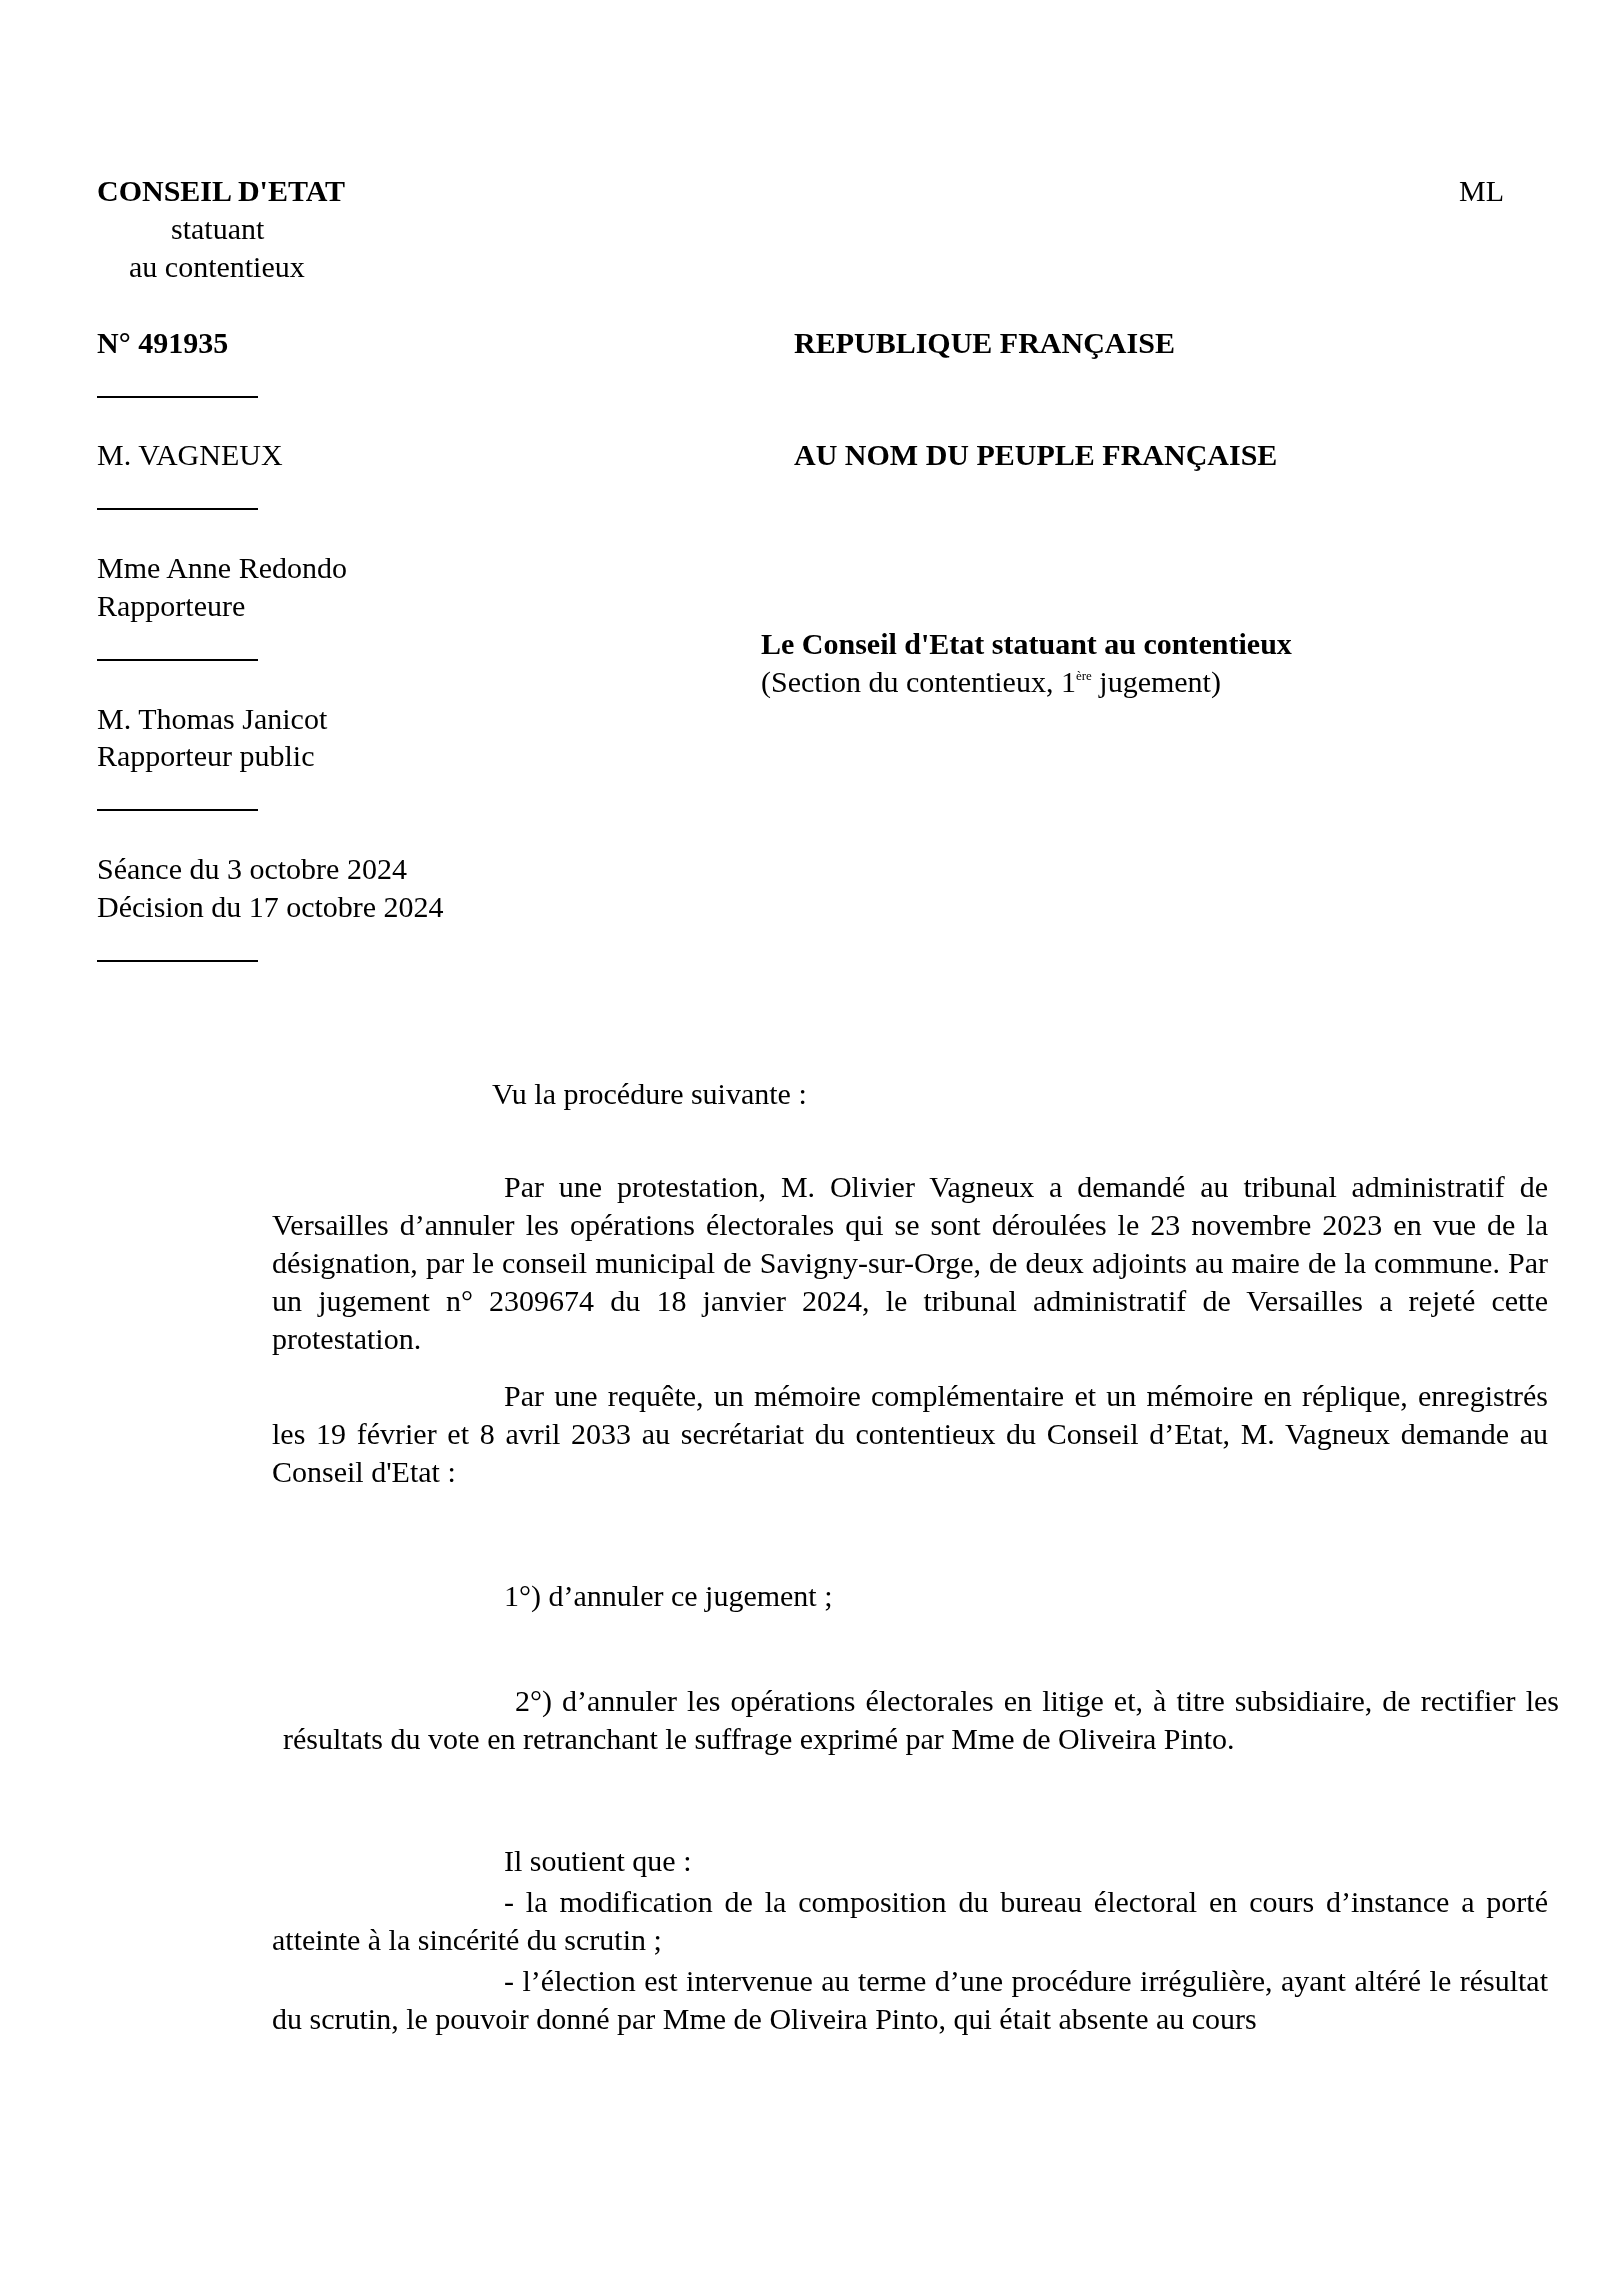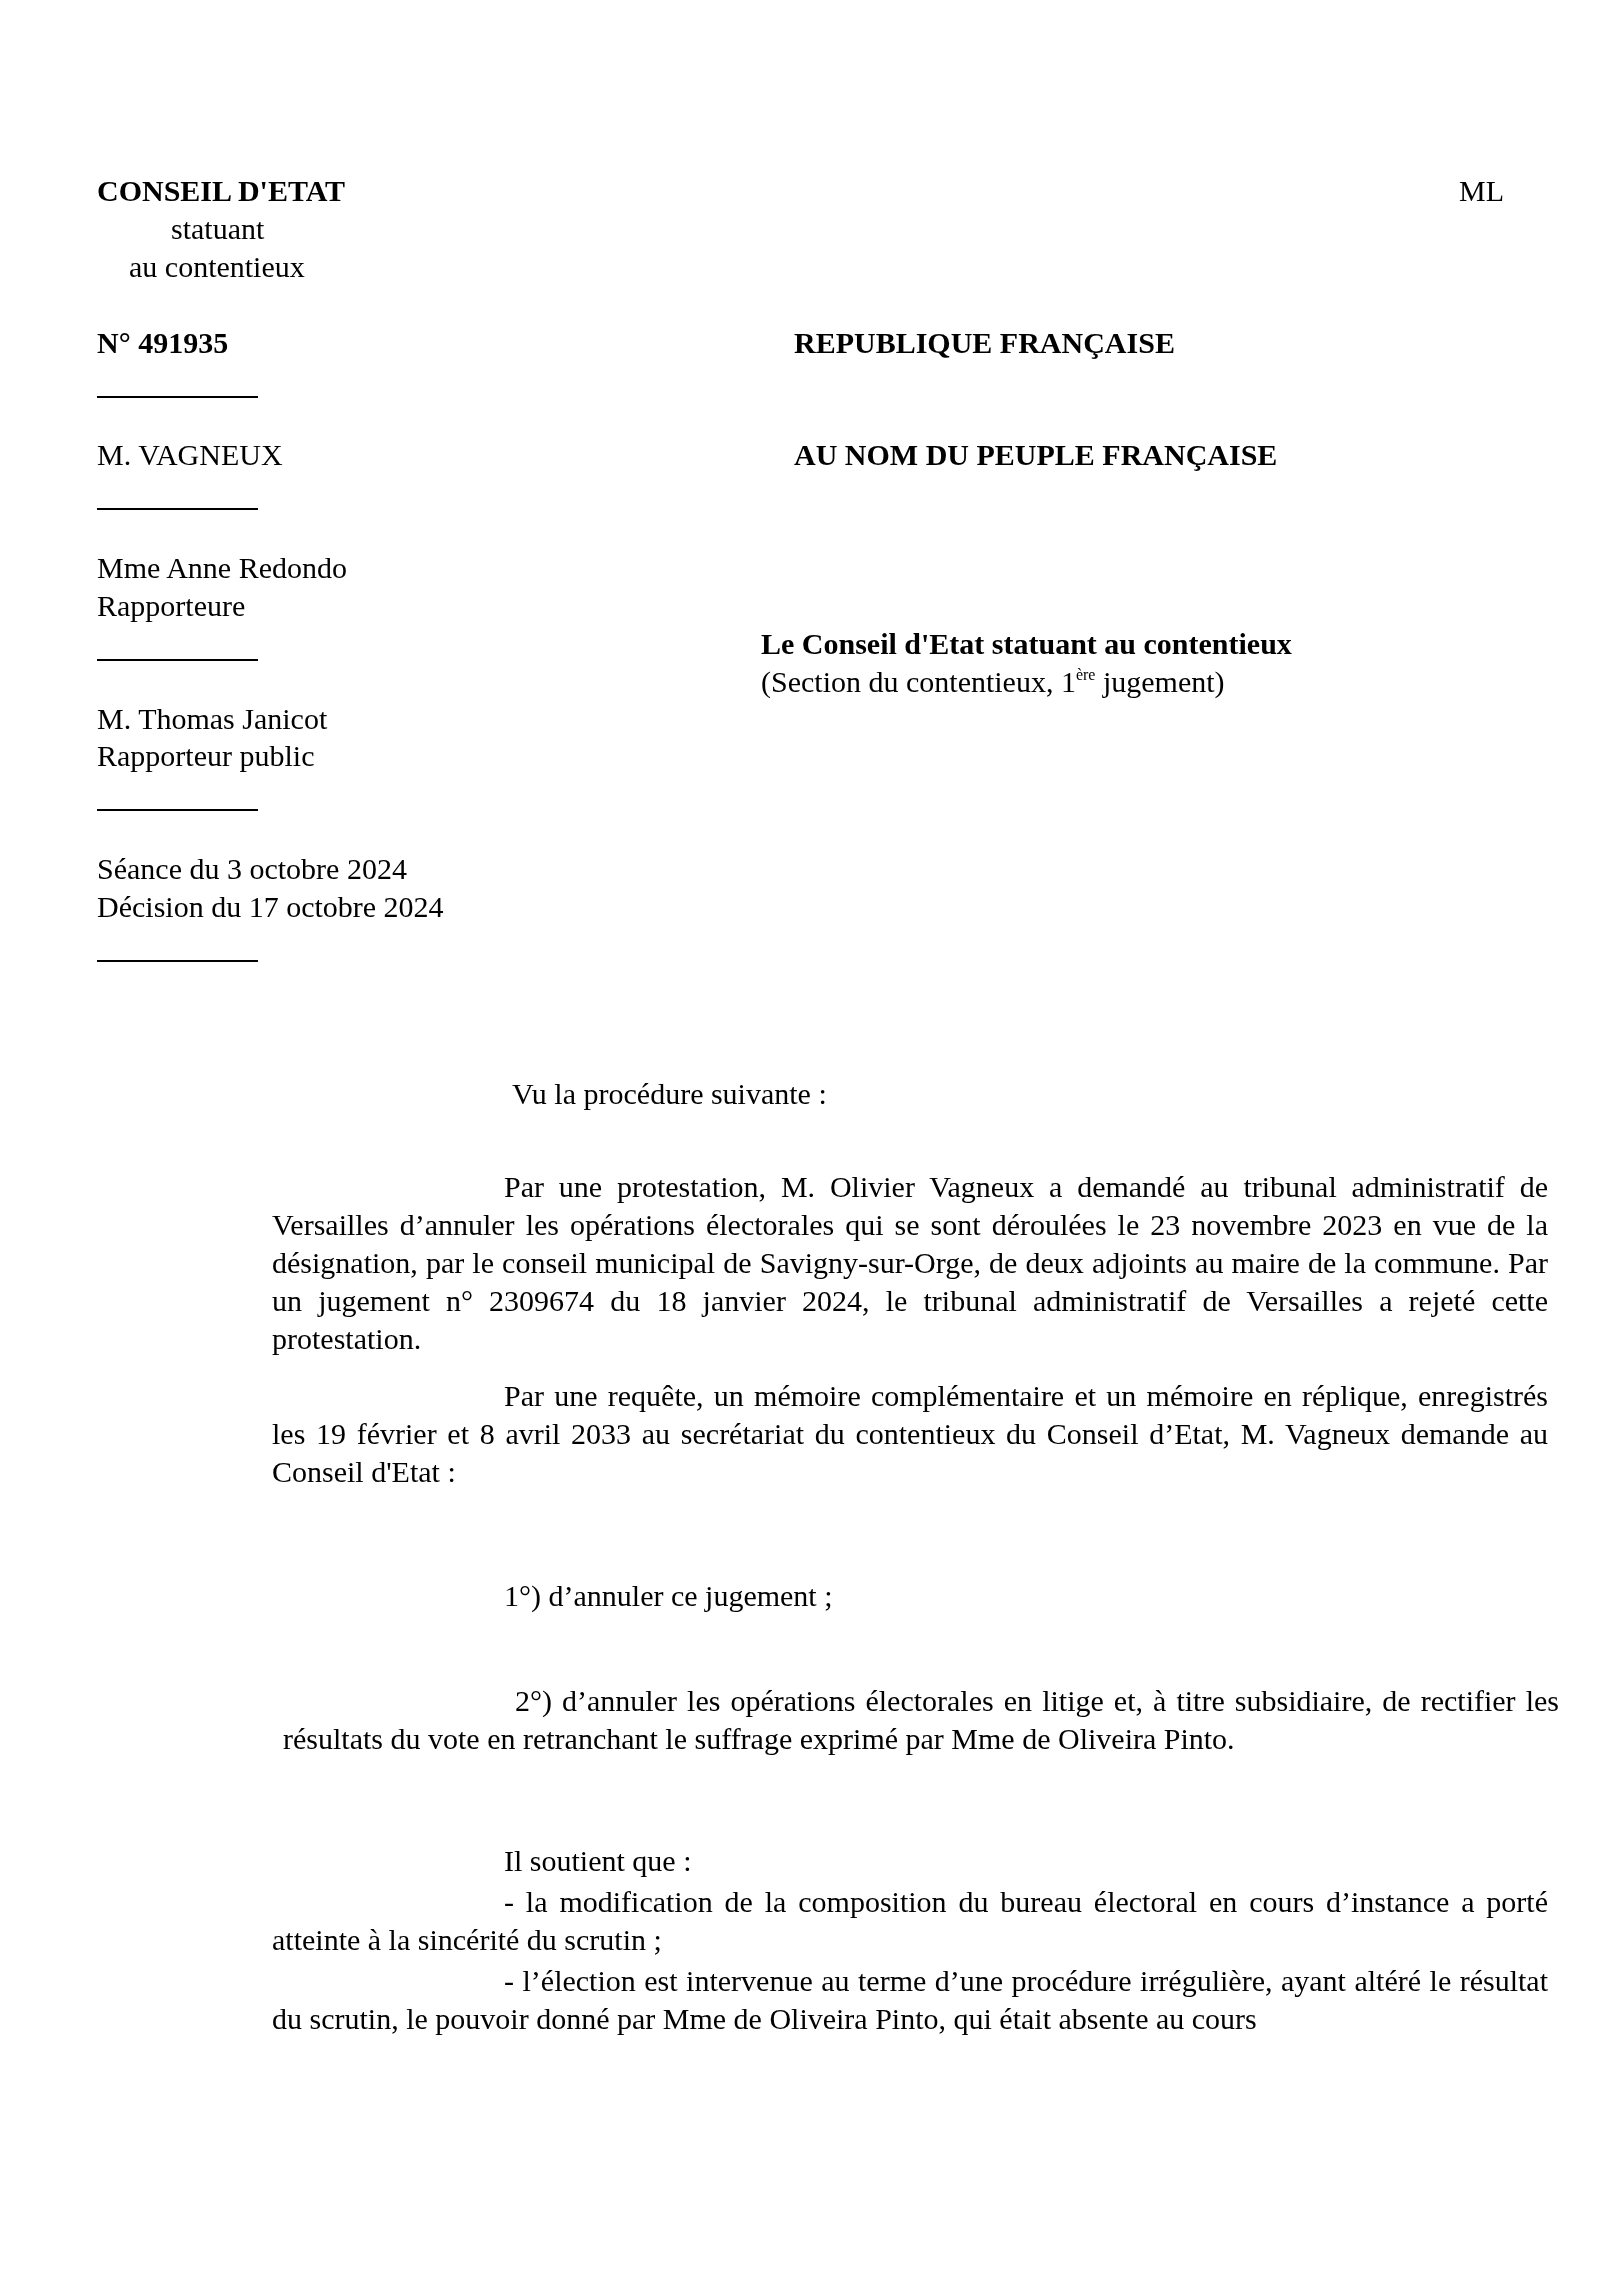--- a/index.html
+++ b/index.html
@@ -4,21 +4,21 @@
 <style>
   html, body { margin:0; padding:0; background:#ffffff; }
   body { width:1623px; height:2295px; position:relative; overflow:hidden;
          font-family:"Liberation Serif","DejaVu Serif",serif; color:#000; font-size:30px; }
   .abs { position:absolute; white-space:nowrap; line-height:38px;text-align:center; }
   .bold { font-weight:bold; }
   .rule { position:absolute; left:97px; width:161px; height:2px; background:#000; }
   .center { text-align:left; }
   .para { position:absolute; left:272px; width:1276px; line-height:38px; text-align:justify; white-space:normal; }
   .indent { text-indent:232px; }
-  sup { font-size:16px; line-height:0; vertical-align:11.8px; }
+  sup { font-size:13px; line-height:0; vertical-align:11.8px; }
 </style>
 </head>
 <body>
 
 <div class="abs bold" style="left:97px;top:172px;">CONSEIL D'ETAT</div>
 <div class="abs" style="left:171px;top:210px;">statuant</div>
 <div class="abs" style="left:129px;top:248px;">au contentieux</div>
 
 <div class="abs" style="left:1459px;top:172px;">ML</div>
 
@@ -39,21 +39,21 @@
 <div class="abs" style="left:97px;top:850px;">Séance du 3 octobre 2024</div>
 <div class="abs" style="left:97px;top:888px;">Décision du 17 octobre 2024</div>
 <div class="rule" style="top:960px;"></div>
 
 <div class="abs bold center" style="left:794px;width:654px;top:324px;">REPUBLIQUE FRANÇAISE</div>
 <div class="abs bold center" style="left:794px;width:654px;top:436px;">AU NOM DU PEUPLE FRANÇAISE</div>
 
 <div class="abs center" style="left:761px;width:720px;top:625px;font-weight:bold;">Le Conseil d'Etat statuant au contentieux</div>
 <div class="abs center" style="left:761px;width:720px;top:663px;"><span>(Section du contentieux, 1</span><sup>ère</sup><span> jugement)</span></div>
 
-<div class="abs" style="left:512px;top:1075px;">Vu la procédure suivante :</div>
+<div class="abs" style="left:492px;top:1075px;">Vu la procédure suivante :</div>
 
 <div class="para indent" style="top:1168px;">Par une protestation, M. Olivier Vagneux a demandé au tribunal administratif de Versailles d’annuler les opérations électorales qui se sont déroulées le 23 novembre 2023 en vue de la désignation, par le conseil municipal de Savigny-sur-Orge, de deux adjoints au maire de la commune. Par un jugement n° 2309674 du 18 janvier 2024, le tribunal administratif de Versailles a rejeté cette protestation.</div>
 <div class="para indent" style="top:1377px;">Par une requête, un mémoire complémentaire et un mémoire en réplique, enregistrés les 19 février et 8 avril 2033 au secrétariat du contentieux du Conseil d’Etat, M. Vagneux demande au Conseil d'Etat :</div>
 <div class="para indent" style="top:1577px;">1°) d’annuler ce jugement ;</div>
 <div class="para indent" style="top:1682px;margin-left:11px;">2°) d’annuler les opérations électorales en litige et, à titre subsidiaire, de rectifier les résultats du vote en retranchant le suffrage exprimé par Mme de Oliveira Pinto.</div>
 <div class="para indent" style="top:1842px;">Il soutient que :</div>
 <div class="para indent" style="top:1883px;">- la modification de la composition du bureau électoral en cours d’instance a porté atteinte à la sincérité du scrutin ;</div>
 <div class="para indent" style="top:1962px;">- l’élection est intervenue au terme d’une procédure irrégulière, ayant altéré le résultat du scrutin, le pouvoir donné par Mme de Oliveira Pinto, qui était absente au cours</div>
 
 

